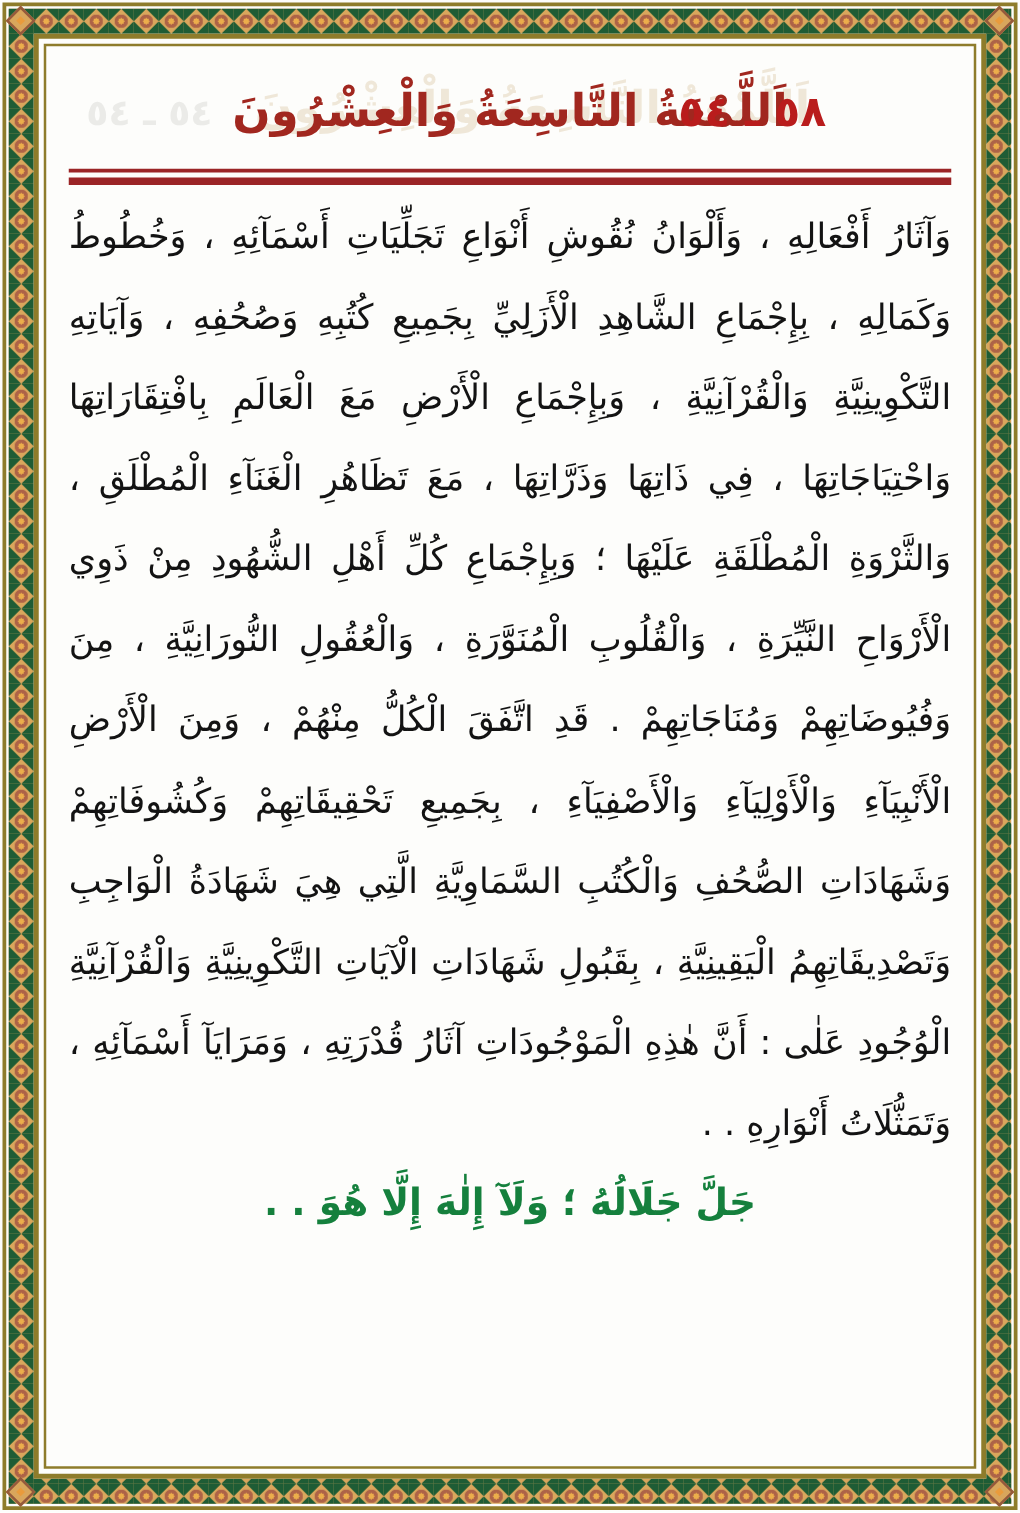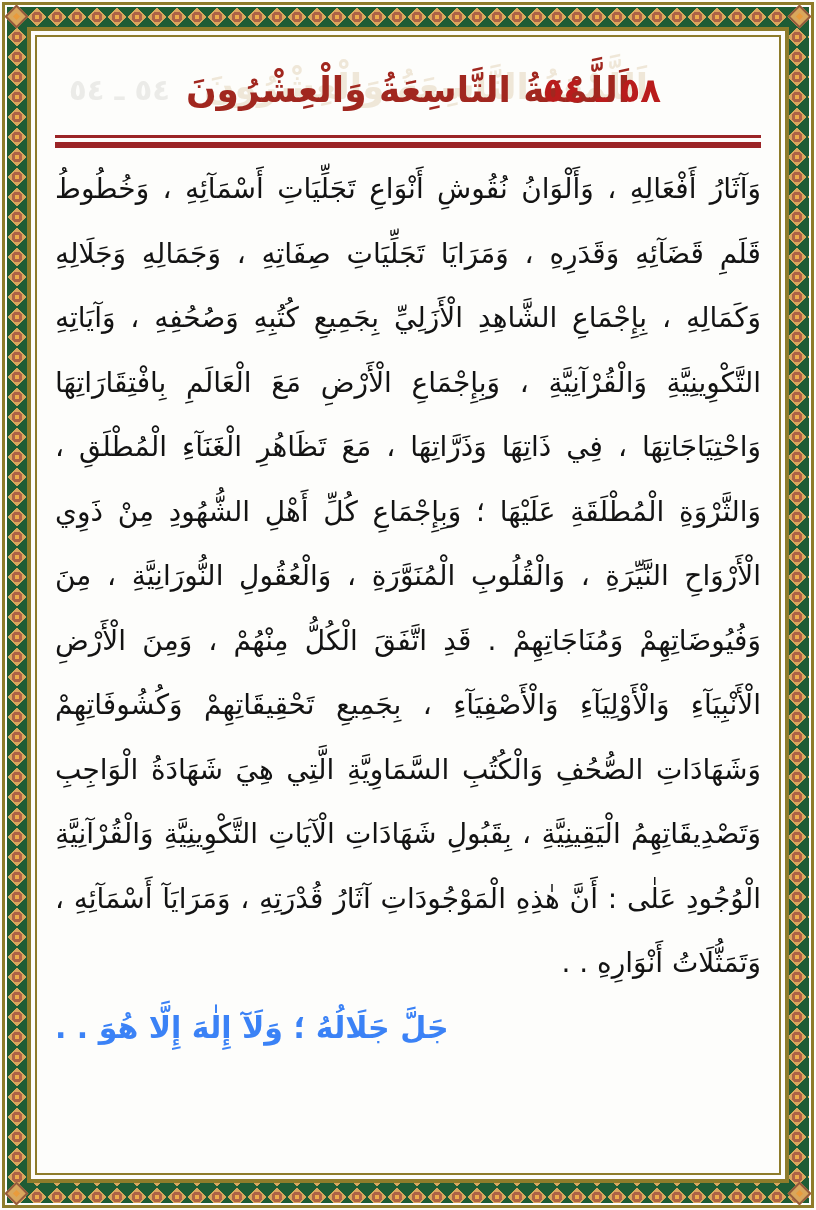--- a/index.html
+++ b/index.html
@@ -83,22 +83,22 @@
 
   .body-text { margin-top:9px; color:#131313; }
   .line {
     height:64.5px; line-height:64.5px;
     font-size:28px;
     text-align:justify; text-align-last:justify;
     overflow:hidden; white-space:normal;
   }
   .line.short { text-align:center; text-align-last:right; }
   .closing {
-    height:64px; line-height:64px; text-align:left;
-    font-size:30px; font-weight:bold; color:#3b82f6;
+    height:64px; line-height:64px; text-align:center;
+    font-size:30px; font-weight:bold; color:#15803d;
   }
 </style>
 </head>
 <body>
 
 <div class="page">
 
   <div class="frame-outer"></div>
   <div class="ornament-band"></div>
   <div class="gem tl"></div>
@@ -115,21 +115,20 @@
       <div class="title">اَللَّمْعَةُ التَّاسِعَةُ وَالْعِشْرُونَ</div>
       <div class="page-range">٥٨ ـ ٥٤</div>
       <div class="ghost-range">٥٤ ـ ٥٤</div>
     </div>
 
     <div class="rule-thin"></div>
     <div class="rule-thick"></div>
 
     <div class="body-text">
       <div class="line">وَآثَارُ أَفْعَالِهِ ، وَأَلْوَانُ نُقُوشِ أَنْوَاعِ تَجَلِّيَاتِ أَسْمَآئِهِ ، وَخُطُوطُ</div>
-      <div class="line">قَلَمِ قَضَآئِهِ وَقَدَرِهِ ، وَمَرَايَا تَجَلِّيَاتِ صِفَاتِهِ ، وَجَمَالِهِ وَجَلَالِهِ</div>
       <div class="line">وَكَمَالِهِ ، بِإِجْمَاعِ الشَّاهِدِ الْأَزَلِيِّ بِجَمِيعِ كُتُبِهِ وَصُحُفِهِ ، وَآيَاتِهِ</div>
       <div class="line">التَّكْوِينِيَّةِ وَالْقُرْآنِيَّةِ ، وَبِإِجْمَاعِ الْأَرْضِ مَعَ الْعَالَمِ بِافْتِقَارَاتِهَا</div>
       <div class="line">وَاحْتِيَاجَاتِهَا ، فِي ذَاتِهَا وَذَرَّاتِهَا ، مَعَ تَظَاهُرِ الْغَنَآءِ الْمُطْلَقِ ،</div>
       <div class="line">وَالثَّرْوَةِ الْمُطْلَقَةِ عَلَيْهَا ؛ وَبِإِجْمَاعِ كُلِّ أَهْلِ الشُّهُودِ مِنْ ذَوِي</div>
       <div class="line">الْأَرْوَاحِ النَّيِّرَةِ ، وَالْقُلُوبِ الْمُنَوَّرَةِ ، وَالْعُقُولِ النُّورَانِيَّةِ ، مِنَ</div>
       <div class="line">وَفُيُوضَاتِهِمْ وَمُنَاجَاتِهِمْ . قَدِ اتَّفَقَ الْكُلُّ مِنْهُمْ ، وَمِنَ الْأَرْضِ</div>
       <div class="line">الْأَنْبِيَآءِ وَالْأَوْلِيَآءِ وَالْأَصْفِيَآءِ ، بِجَمِيعِ تَحْقِيقَاتِهِمْ وَكُشُوفَاتِهِمْ</div>
       <div class="line">وَشَهَادَاتِ الصُّحُفِ وَالْكُتُبِ السَّمَاوِيَّةِ الَّتِي هِيَ شَهَادَةُ الْوَاجِبِ</div>
       <div class="line">وَتَصْدِيقَاتِهِمُ الْيَقِينِيَّةِ ، بِقَبُولِ شَهَادَاتِ الْآيَاتِ التَّكْوِينِيَّةِ وَالْقُرْآنِيَّةِ ،</div>
       <div class="line">الْوُجُودِ عَلٰى : أَنَّ هٰذِهِ الْمَوْجُودَاتِ آثَارُ قُدْرَتِهِ ، وَمَرَايَآ أَسْمَآئِهِ ،</div>

